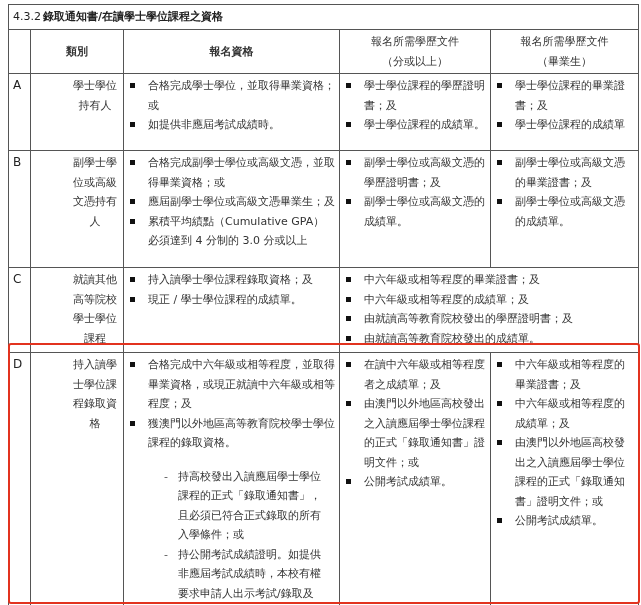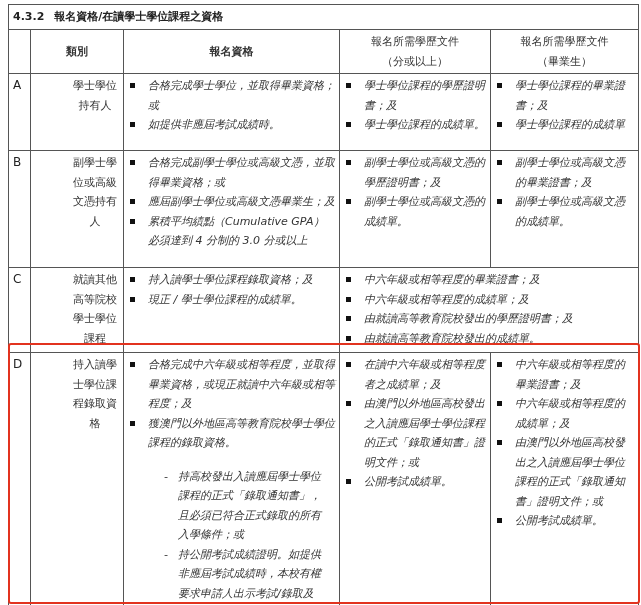--- a/index.html
+++ b/index.html
@@ -2,26 +2,26 @@
 <html><head>
   <meta charset="utf-8">
   <style>
     html, body { margin: 0; padding: 0; background: #ffffff; }
     body { width: 641px; height: 605px; position: relative; overflow: hidden;
            font-family: "DejaVu Sans", sans-serif; color: #333; }
     table { position: absolute; left: 8px; top: 4px; border-collapse: collapse;
             table-layout: fixed; width: 630px; font-size: 11px; }
     td { border: 1px solid #555; vertical-align: top; padding: 2px 4px; line-height: 19.5px; }
     .title { font-weight: bold; color: #222; height: 20px; padding-left: 4px; }
-    .title .num { margin-right: 10px; font-weight: bold; }
+    .title .num { margin-right: 2px; font-weight: normal; }
     .hdr td { text-align: center; vertical-align: top; height: 31px; }
     .hdr .mid { vertical-align: middle; font-weight: bold; }
     .letter { font-size: 12px; color: #222; padding-left: 4px; }
     .cat { text-align: center; padding-left: 40px; }
-    ul.b { list-style: none; margin: 0; padding: 0; font-style: italic; }
+    ul.b { list-style: none; margin: 0; padding: 0; }
     ul.b > li { position: relative; padding-left: 20px; }
     ul.b > li::before { content: ""; position: absolute; left: 2px; top: 7px;
                         width: 5px; height: 5px; background: #111; }
     ul.d { list-style: none; margin: 14px; padding: 0; }
     ul.d > li { position: relative; padding-left: 16px; }
     ul.d > li::before { content: "-"; position: absolute; left: 2px; top: 0; color: #555; }
     .hl { position: absolute; left: 8px; top: 343px; width: 628px; height: 257px;
           border: 2px solid #e2331f; border-radius: 3px; pointer-events: none; }
   </style>
 </head>
@@ -30,21 +30,21 @@
 <table>
   <colgroup>
     <col style="width:22px">
       <col style="width:93px">
       <col style="width:216px">
       <col style="width:151px">
       <col style="width:148px">
   </colgroup>
   <tbody>
       <tr>
-    <td colspan="5" class="title"><span class="num">4.3.2</span><span>報名資格/在讀學士學位課程之資格</span></td>
+    <td colspan="5" class="title"><span class="num">4.3.2</span><span>錄取通知書/在讀學士學位課程之資格</span></td>
   </tr>
   <tr class="hdr">
     <td></td>
     <td class="mid">類別</td>
     <td class="mid">報名資格</td>
     <td>
           <div>報名所需學歷文件</div>
           <div>（分或以上）</div>
         </td>
     <td>

